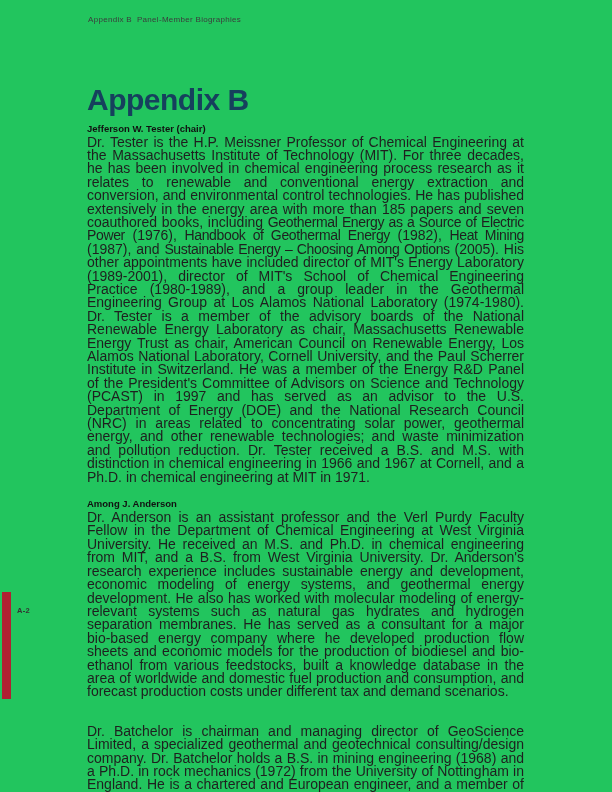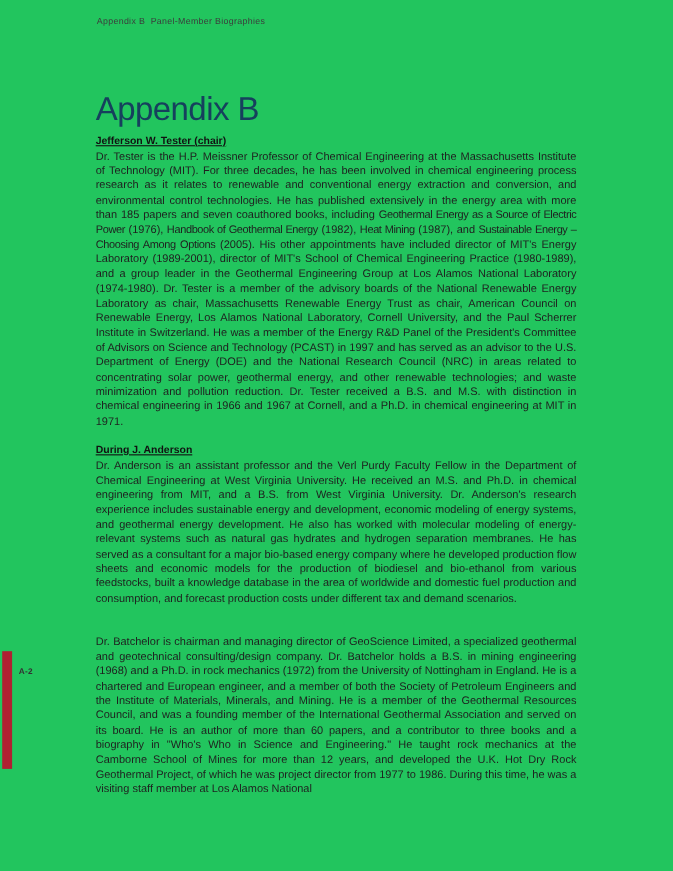--- a/index.html
+++ b/index.html
@@ -20,21 +20,21 @@
     color:#3c3c3c;
   }
   .content {
     position:absolute;
     left:87px; top:84px;
     width:437px;
   }
   .doc-title {
     margin:0;
     font-size:30px;
-    font-weight:normal;
+    font-weight:bold;
     letter-spacing:-0.5px;
     line-height:1.05;
     color:#16405d;
   }
   .badge {
     display:inline-block;
     background:#16405d;
     color:#ffffff;
     font-size:10px;
     font-weight:bold;
@@ -43,25 +43,24 @@
     letter-spacing:0.1px;
   }
   .bio { margin-top:14px; }
   .bio:nth-of-type(3) { margin-top:26px; }
   .bio:first-of-type { margin-top:7px; }
   .bio-heading {
     margin:0 0 2px 0;
     font-size:9.5px;
     font-weight:bold;
     color:#111111;
-    text-decoration:underline;
   }
   .bio-text {
     margin:0;
-    font-size:10px;
+    font-size:14px;
     line-height:13.4px;
     text-align:justify;
     color:#1f1f1f;
   }
   .cond { letter-spacing:-0.35px; }
   .side-tab-bar {
     position:absolute;
     left:2px; top:592px;
     width:9px; height:107px;
     background:#b02032;
@@ -85,21 +84,21 @@
   <div class="content">
     <h1 class="doc-title">Appendix B</h1>
 
 
     <div>
         <section class="bio">
           <h2 class="bio-heading">Jefferson W. Tester (chair)</h2>
           <p class="bio-text"><span>Dr. Tester is the H.P. Meissner Professor of Chemical Engineering at the Massachusetts Institute of Technology (MIT). For three decades, he has been involved in chemical engineering process research as it relates to renewable and conventional energy extraction and conversion, and environmental control technologies. He has published extensively in the energy area with more than 185 papers and seven coauthored books, including </span><span class="cond">Geothermal Energy as a Source of Electric Power</span><span> (1976), </span><span class="cond">Handbook of Geothermal Energy</span><span> (1982), </span><span class="cond">Heat Mining</span><span> (1987), and </span><span class="cond">Sustainable Energy – Choosing Among Options</span><span> (2005). His other appointments have included director of MIT's Energy Laboratory (1989-2001), director of MIT's School of Chemical Engineering Practice (1980-1989), and a group leader in the Geothermal Engineering Group at Los Alamos National Laboratory (1974-1980). Dr. Tester is a member of the advisory boards of the National Renewable Energy Laboratory as chair, Massachusetts Renewable Energy Trust as chair, American Council on Renewable Energy, Los Alamos National Laboratory, Cornell University, and the Paul Scherrer Institute in Switzerland. He was a member of the Energy R&amp;D Panel of the President's Committee of Advisors on Science and Technology (PCAST) in 1997 and has served as an advisor to the U.S. Department of Energy (DOE) and the National Research Council (NRC) in areas related to concentrating solar power, geothermal energy, and other renewable technologies; and waste minimization and pollution reduction. Dr. Tester received a B.S. and M.S. with distinction in chemical engineering in 1966 and 1967 at Cornell, and a Ph.D. in chemical engineering at MIT in 1971.</span></p>
         </section>
         <section class="bio">
-          <h2 class="bio-heading">During J. Anderson</h2>
+          <h2 class="bio-heading">Among J. Anderson</h2>
           <p class="bio-text"><span>Dr. Anderson is an assistant professor and the Verl Purdy Faculty Fellow in the Department of Chemical Engineering at West Virginia University. He received an M.S. and Ph.D. in chemical engineering from MIT, and a B.S. from West Virginia University. Dr. Anderson's research experience includes sustainable energy and development, economic modeling of energy systems, and geothermal energy development. He also has worked with molecular modeling of energy-relevant systems such as natural gas hydrates and hydrogen separation membranes. He has served as a consultant for a major bio-based energy company where he developed production flow sheets and economic models for the production of biodiesel and bio-ethanol from various feedstocks, built a knowledge database in the area of worldwide and domestic fuel production and consumption, and forecast production costs under different tax and demand scenarios.</span></p>
         </section>
         <section class="bio">
           <p class="bio-text"><span>Dr. Batchelor is chairman and managing director of GeoScience Limited, a specialized geothermal and geotechnical consulting/design company. Dr. Batchelor holds a B.S. in mining engineering (1968) and a Ph.D. in rock mechanics (1972) from the University of Nottingham in England. He is a chartered and European engineer, and a member of both the Society of Petroleum Engineers and the Institute of Materials, Minerals, and Mining. He is a member of the Geothermal Resources Council, and was a founding member of the International Geothermal Association and served on its board. He is an author of more than 60 papers, and a contributor to three books and a biography in "Who's Who in Science and Engineering." He taught rock mechanics at the Camborne School of Mines for more than 12 years, and developed the U.K. Hot Dry Rock Geothermal Project, of which he was project director from 1977 to 1986. During this time, he was a visiting staff member at Los Alamos National</span></p>
         </section>
       </div>
   </div>
 
   <div class="side-tab-bar"></div>
   <div class="side-tab-label">A-2</div>

